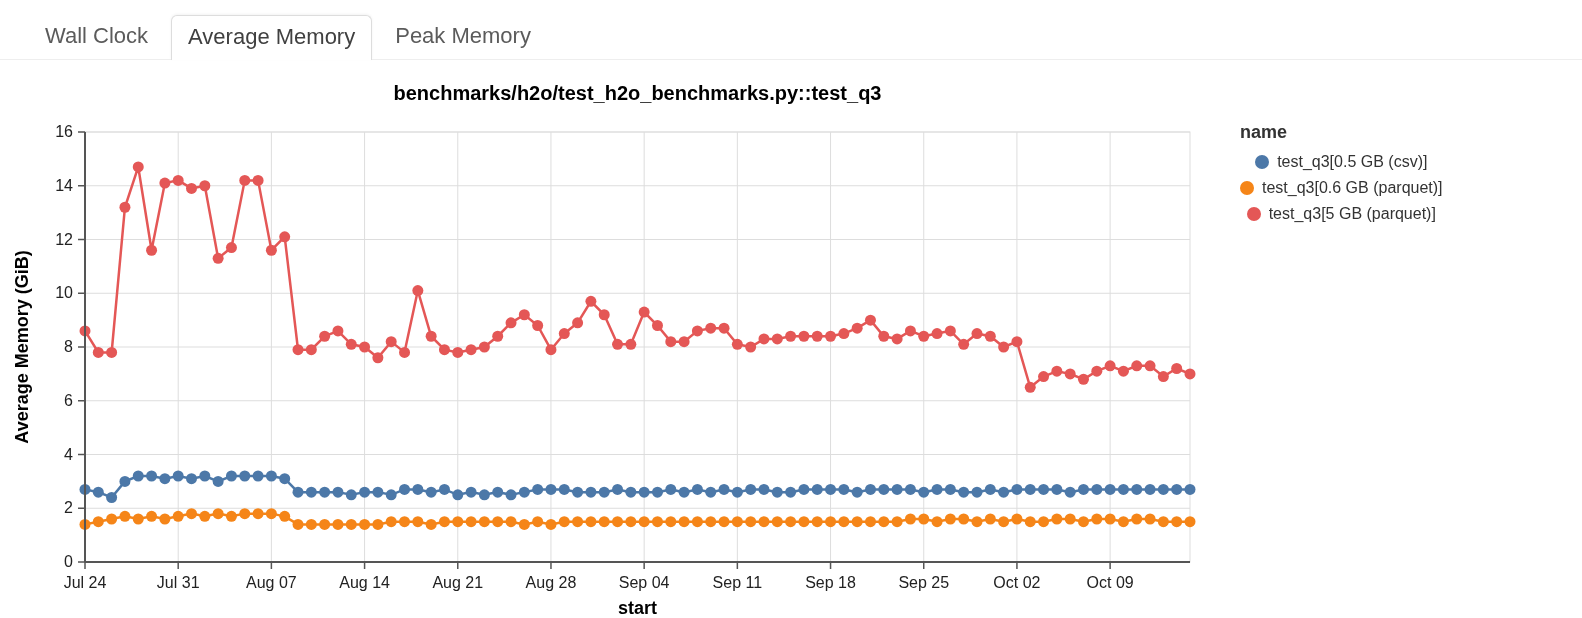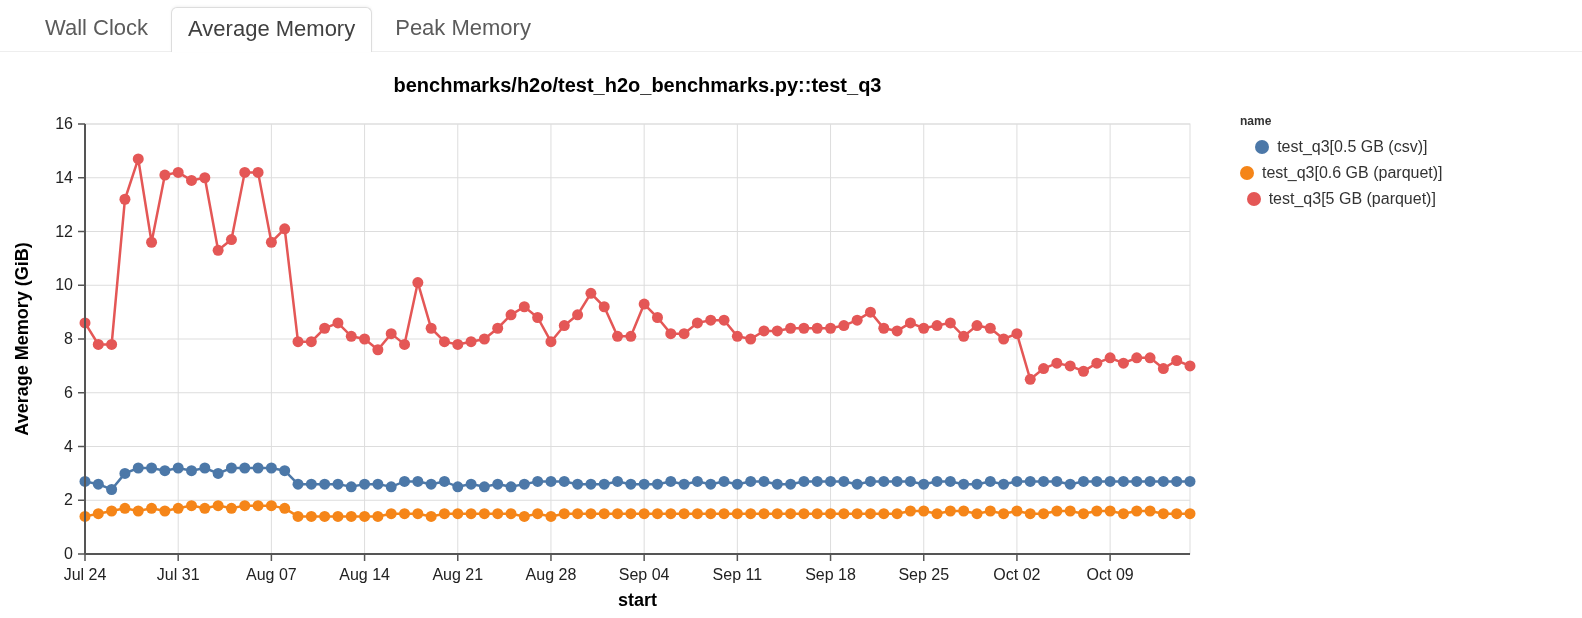--- a/index.html
+++ b/index.html
@@ -9,21 +9,21 @@
     height: 618px;
     font-family: -apple-system, BlinkMacSystemFont, "Segoe UI", Helvetica, Arial, sans-serif;
     color: #333;
     background: #fff;
     overflow: hidden;
   }
   .tabs {
     display: flex;
     align-items: flex-end;
     padding-left: 28px;
-    height: 52px;
+    height: 60px;
     border-bottom: 1px solid #eee;
     box-sizing: border-box;
   }
   .tab {
     padding: 8px 16px 10px 16px;
     font-size: 22px;
     color: #5b5b5b;
     cursor: pointer;
     position: relative;
     border: 1px solid transparent;
@@ -75,21 +75,21 @@
   }
   .legend {
     position: absolute;
     left: 1240px;
     top: 62px;
     font-size: 16px;
     text-align: left;
   }
   .legend-title {
     font-weight: 700;
-    font-size: 12px;
+    font-size: 18px;
     margin-bottom: 10px;
   }
   .legend-item {
     display: flex;
     align-items: center;
     margin-bottom: 8px;
     gap: 8px;
     justify-content: center;
   }
   .legend-swatch {

